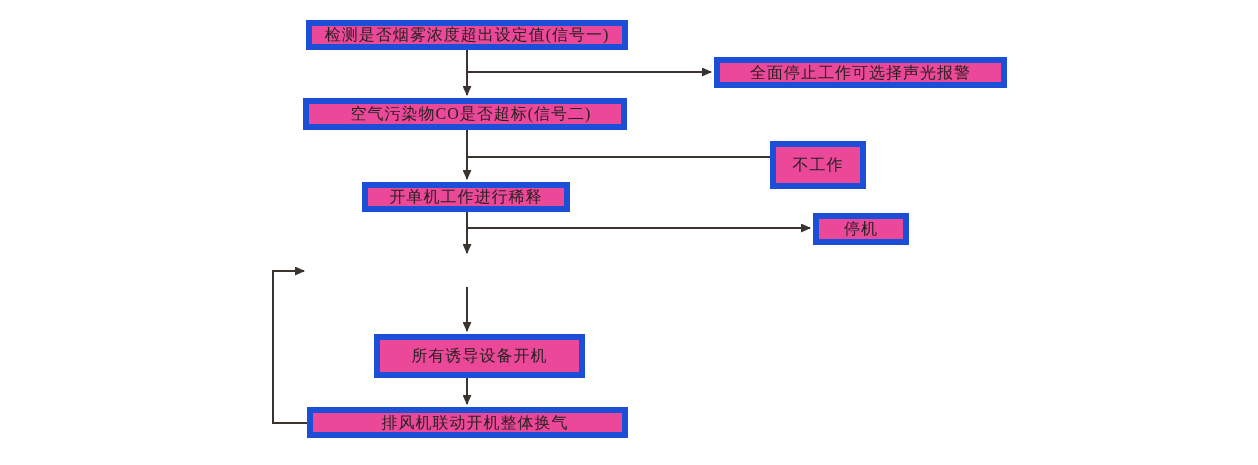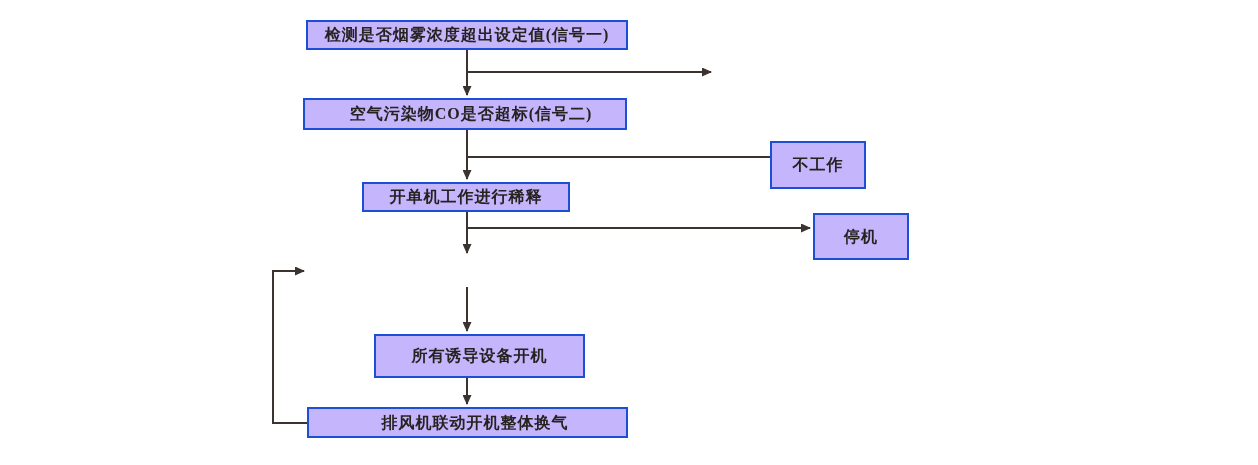--- a/index.html
+++ b/index.html
@@ -18,38 +18,38 @@
     position: absolute;
     left: 0; top: 0;
     width: 1258px; height: 465px;
   }
 
   .flow-node {
     position: absolute;
     display: flex;
     align-items: center;
     justify-content: center;
-    background: #c4b5fd;
-    border: 2px solid #1d4ed8;
+    background: #ec4899;
+    border: 6px solid #1d4ed8;
     color: #262220;
     font-size: 16px;
-    font-weight: 700;
+    font-weight: 400;
     letter-spacing: 1px;
     white-space: nowrap;
     text-align: center;
     line-height: 1;
   }
 
   
   .n-smoke    { left: 306px; top:  20px; width: 322px; height: 30px; }
   .n-alarm    { left: 714px; top:  57px; width: 293px; height: 31px; }
   .n-co       { left: 303px; top:  98px; width: 324px; height: 32px; padding-left: 12px; }
   .n-nowork   { left: 770px; top: 141px; width:  96px; height: 48px; }
   .n-dilute   { left: 362px; top: 182px; width: 208px; height: 30px; align-items: center; }
-  .n-stop     { left: 813px; top: 213px; width:  96px; height: 47px; }
+  .n-stop     { left: 813px; top: 213px; width:  96px; height: 32px; }
   .n-recheck  { left: 307px; top: 256px; width: 321px; height: 31px; }
   .n-induct   { left: 374px; top: 334px; width: 211px; height: 44px; }
   .n-exhaust  { left: 307px; top: 407px; width: 321px; height: 31px; padding-left: 15px; }
 </style>
 </head>
 <body>
 
 <div class="canvas">
 
   <svg class="connectors" viewBox="0 0 1258 465" xmlns="http://www.w3.org/2000/svg">
@@ -75,20 +75,23 @@
 
     <line x1="467" y1="364" x2="467" y2="404" stroke="#3a3330" stroke-width="2" marker-end="url(#arrow)"></line>
 
     <polyline points="307,423 273,423 273,271 304,271" fill="none" stroke="#3a3330" stroke-width="2" marker-end="url(#arrow)"></polyline>
   </svg>
 
   <div class="flow-node n-smoke">
     <span>检测是否烟雾浓度超出设定值(信号一)</span>
   </div>
 
+  <div class="flow-node n-alarm">
+    <span>全面停止工作可选择声光报警</span>
+  </div>
 
   <div class="flow-node n-co">
     <span>空气污染物CO是否超标(信号二)</span>
   </div>
 
   <div class="flow-node n-nowork">
     <span>不工作</span>
   </div>
 
   <div class="flow-node n-dilute">

